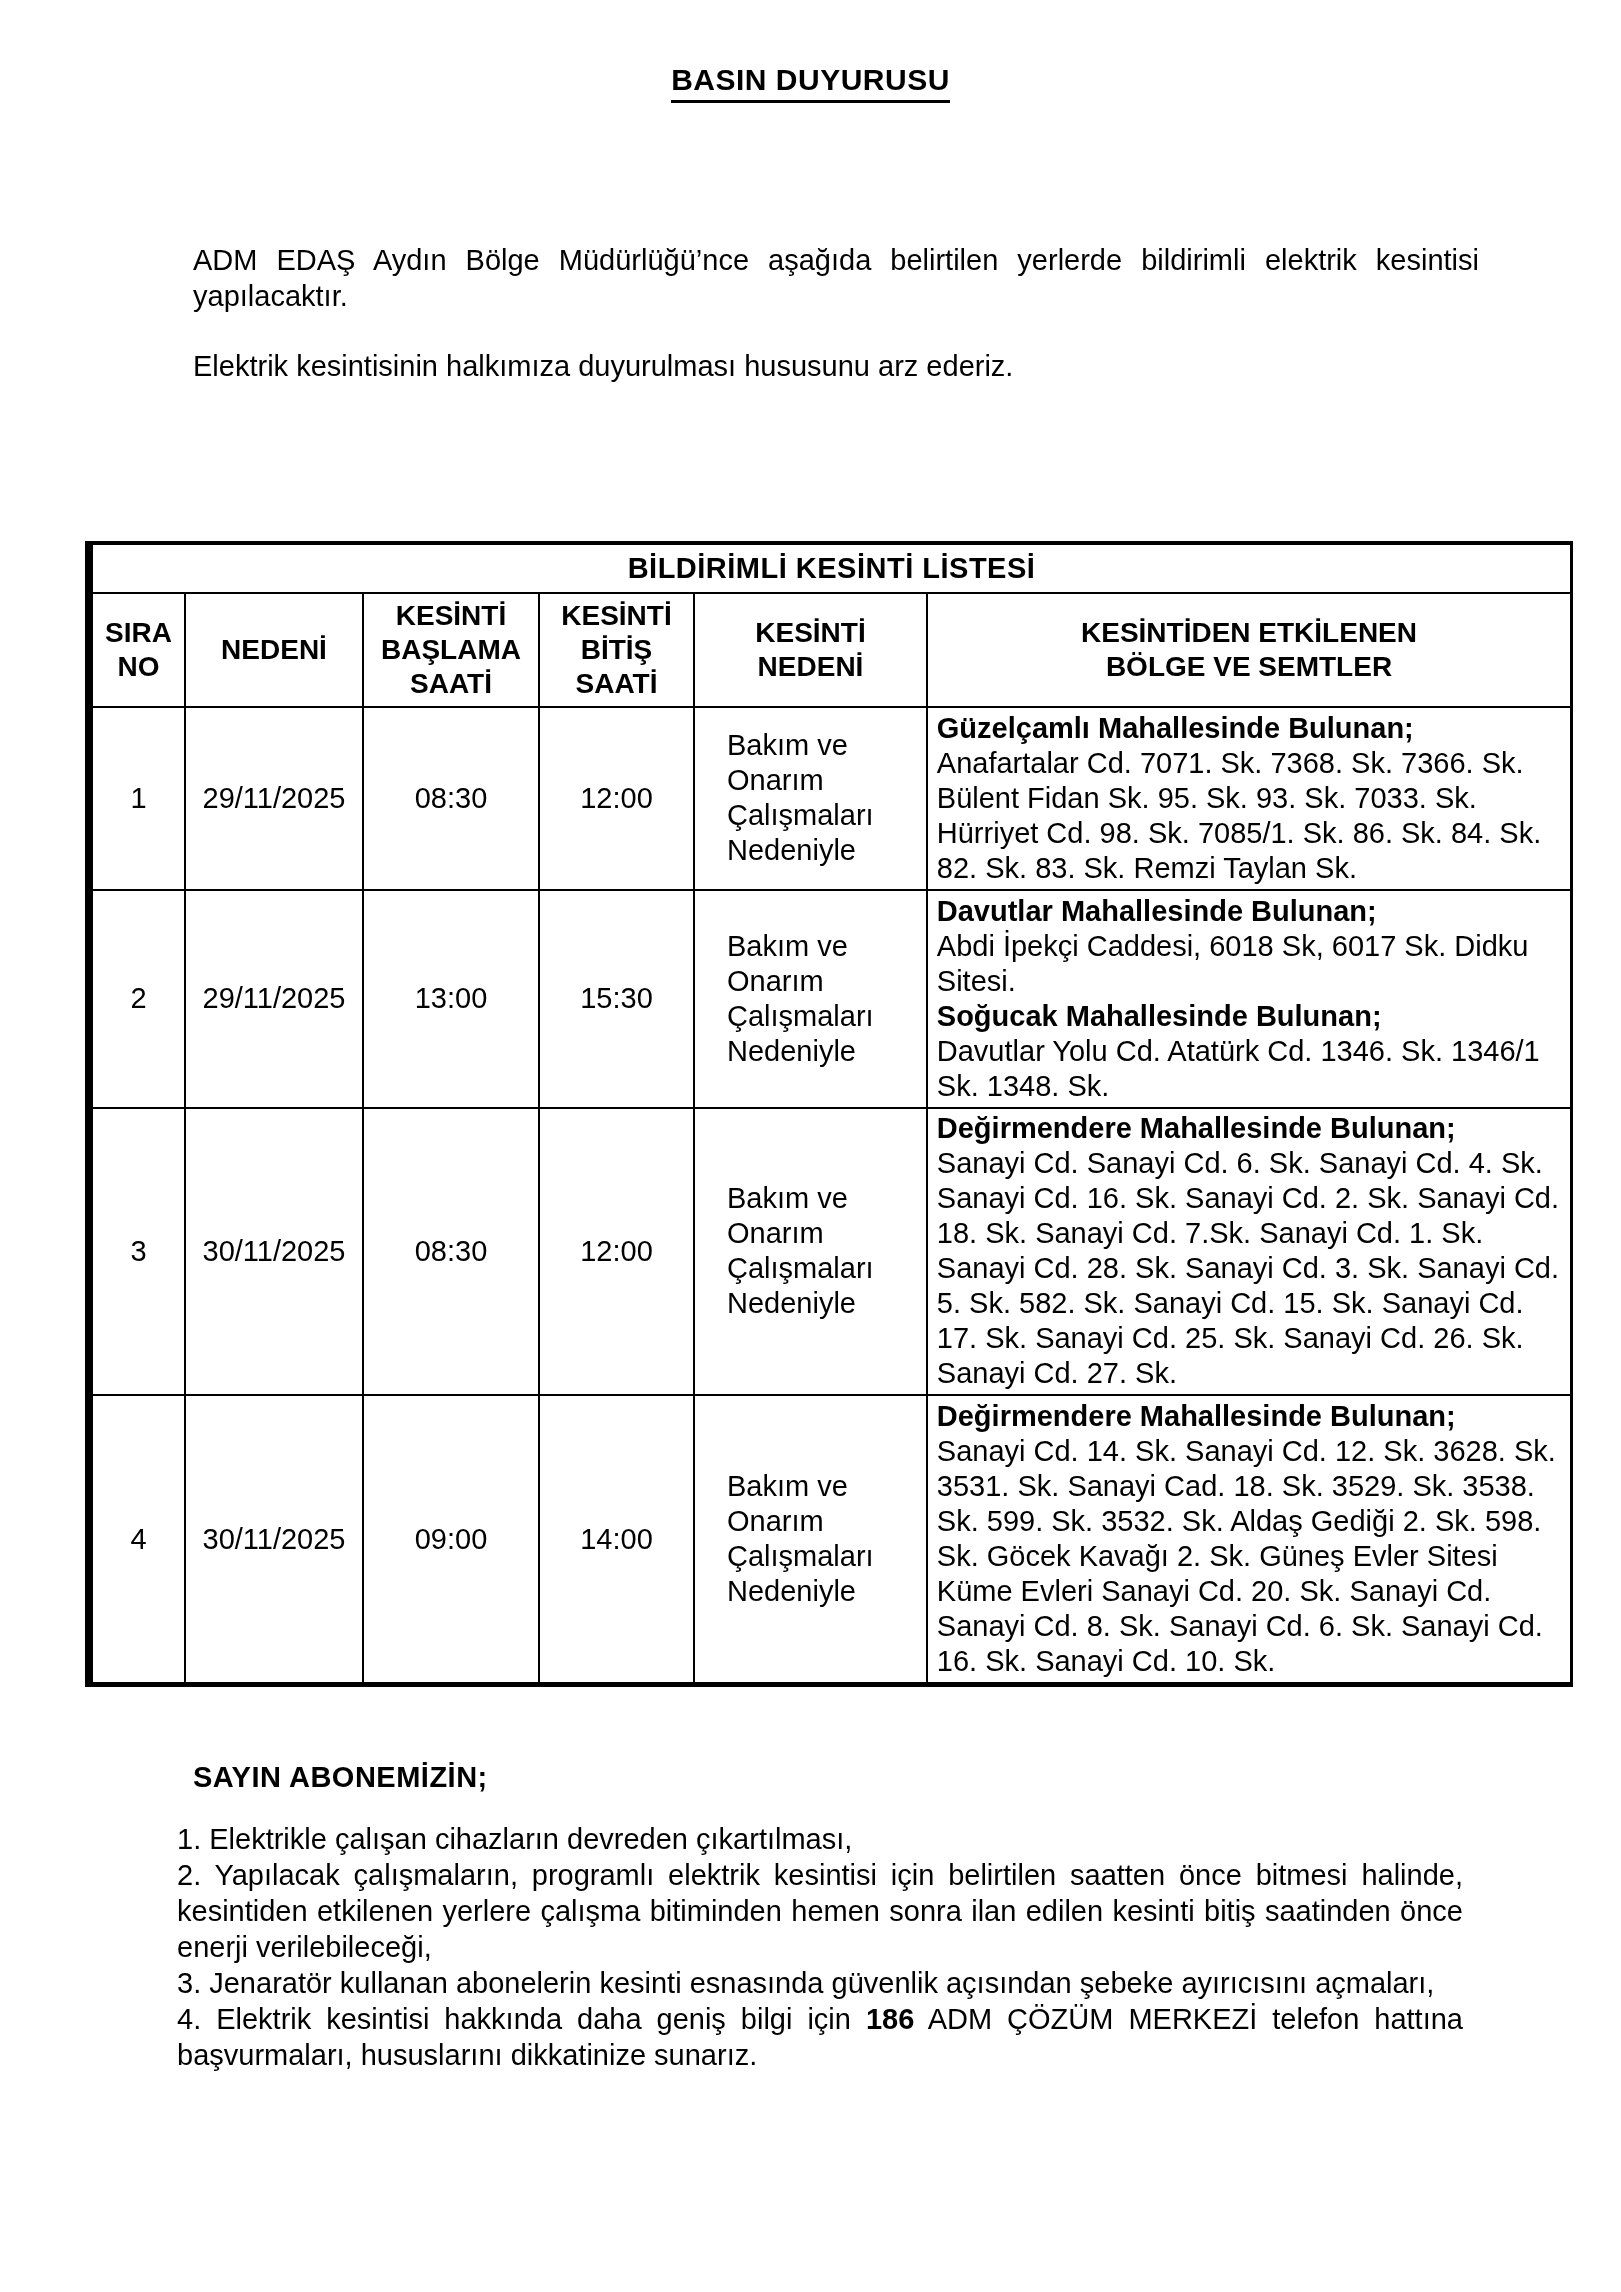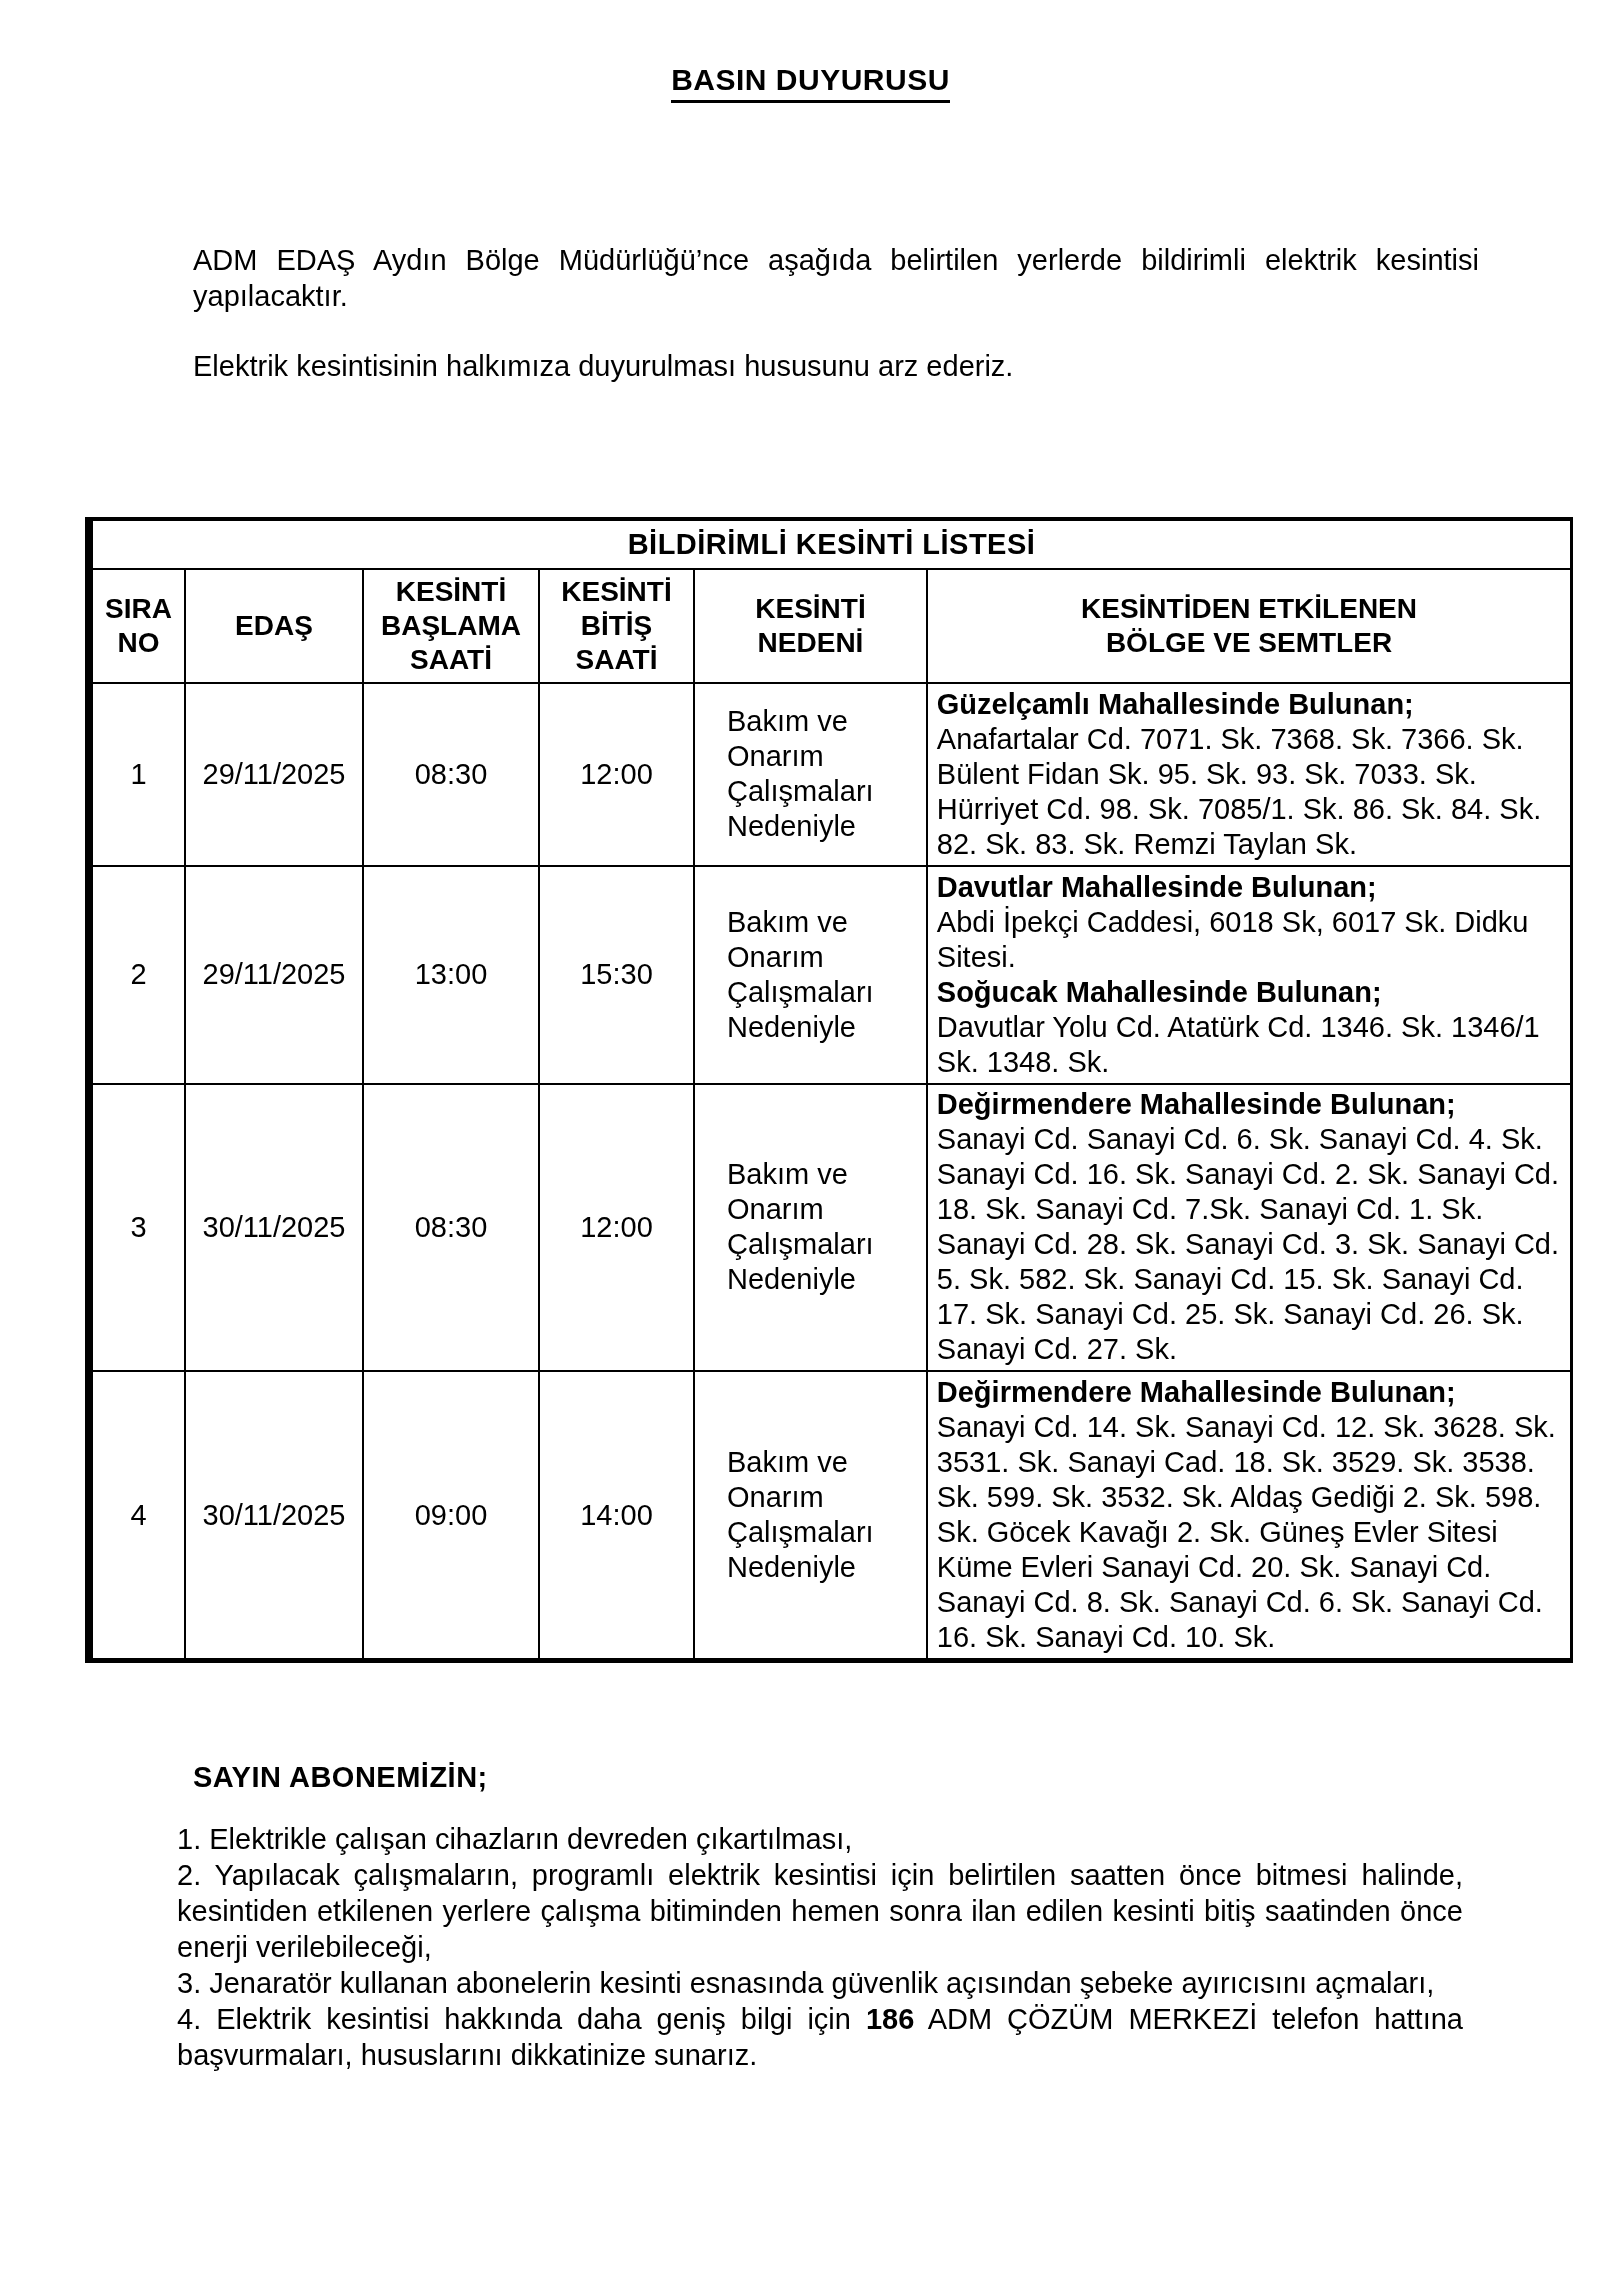--- a/index.html
+++ b/index.html
@@ -39,21 +39,21 @@
     font-size: 29px;
     line-height: 36px;
     text-align: justify;
   }
   .para-1 { top: 242px; }
   .para-2 { top: 348px; }
 
   
   .table-wrap {
     position: absolute;
-    top: 517px;
+    top: 541px;
     left: 77px;
     padding-left: 8px;
   }
   table.kesinti {
     width: 1488px;
     table-layout: fixed;
     border-collapse: collapse;
     border-top: 4.9px solid #000;
     border-left: 8.8px solid #000;
     border-right: 3.9px solid #000;
@@ -145,21 +145,21 @@
     </colgroup>
     <tbody>
         <tr>
       <th colspan="6" class="table-title-cell">BİLDİRİMLİ KESİNTİ LİSTESİ</th>
     </tr>
     <tr class="header-row">
       <th>
             <div class="hdr-constrain">SIRA NO</div>
           </th>
       <th>
-            <div class="hdr-constrain">EDAŞ</div>
+            <div class="hdr-constrain">NEDENİ</div>
           </th>
       <th>
             <div class="hdr-constrain">KESİNTİ BAŞLAMA SAATİ</div>
           </th>
       <th>
             <div class="hdr-constrain">KESİNTİ BİTİŞ SAATİ</div>
           </th>
       <th>
             <div class="hdr-constrain hdr-neden">KESİNTİ NEDENİ</div>
           </th>

